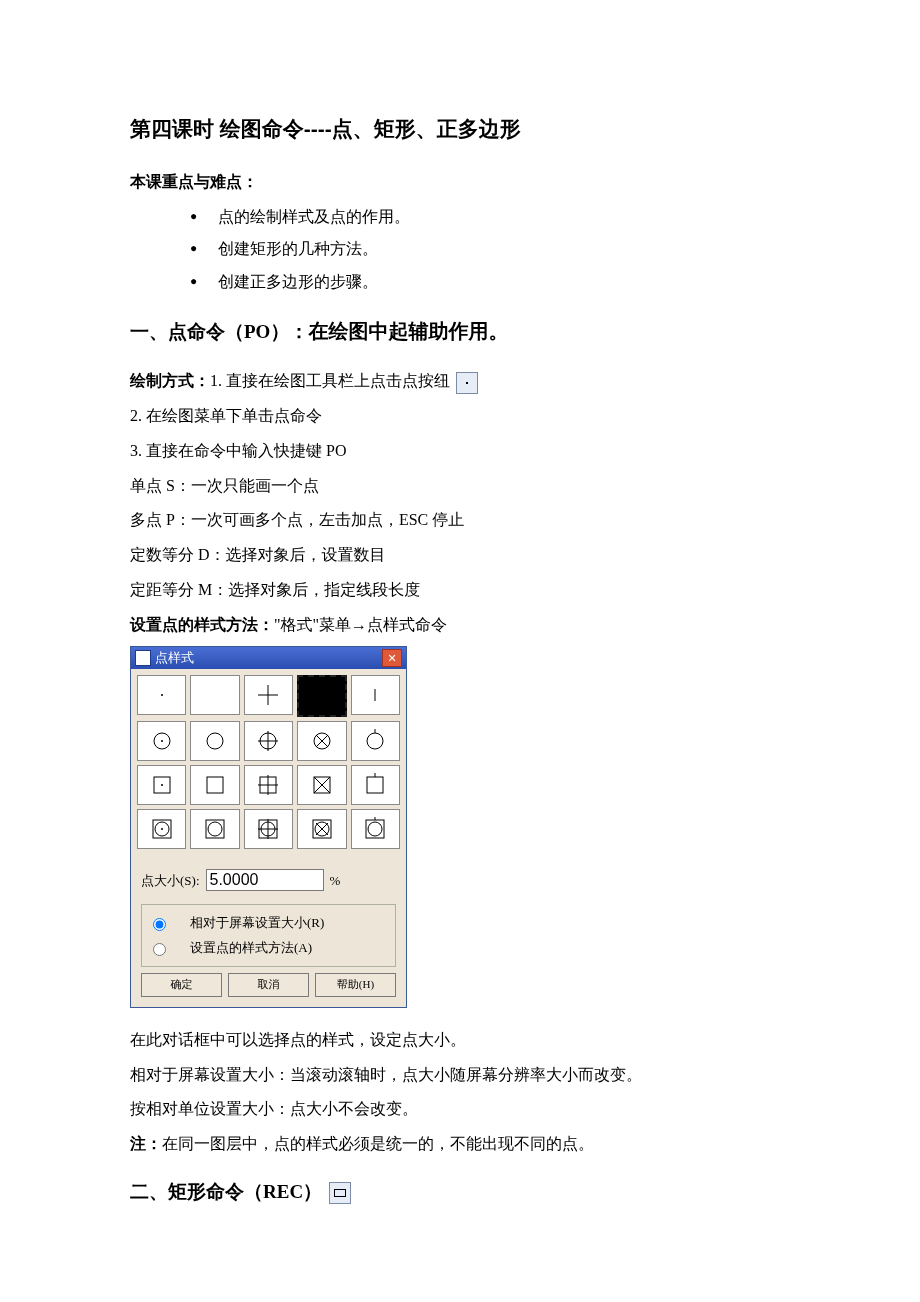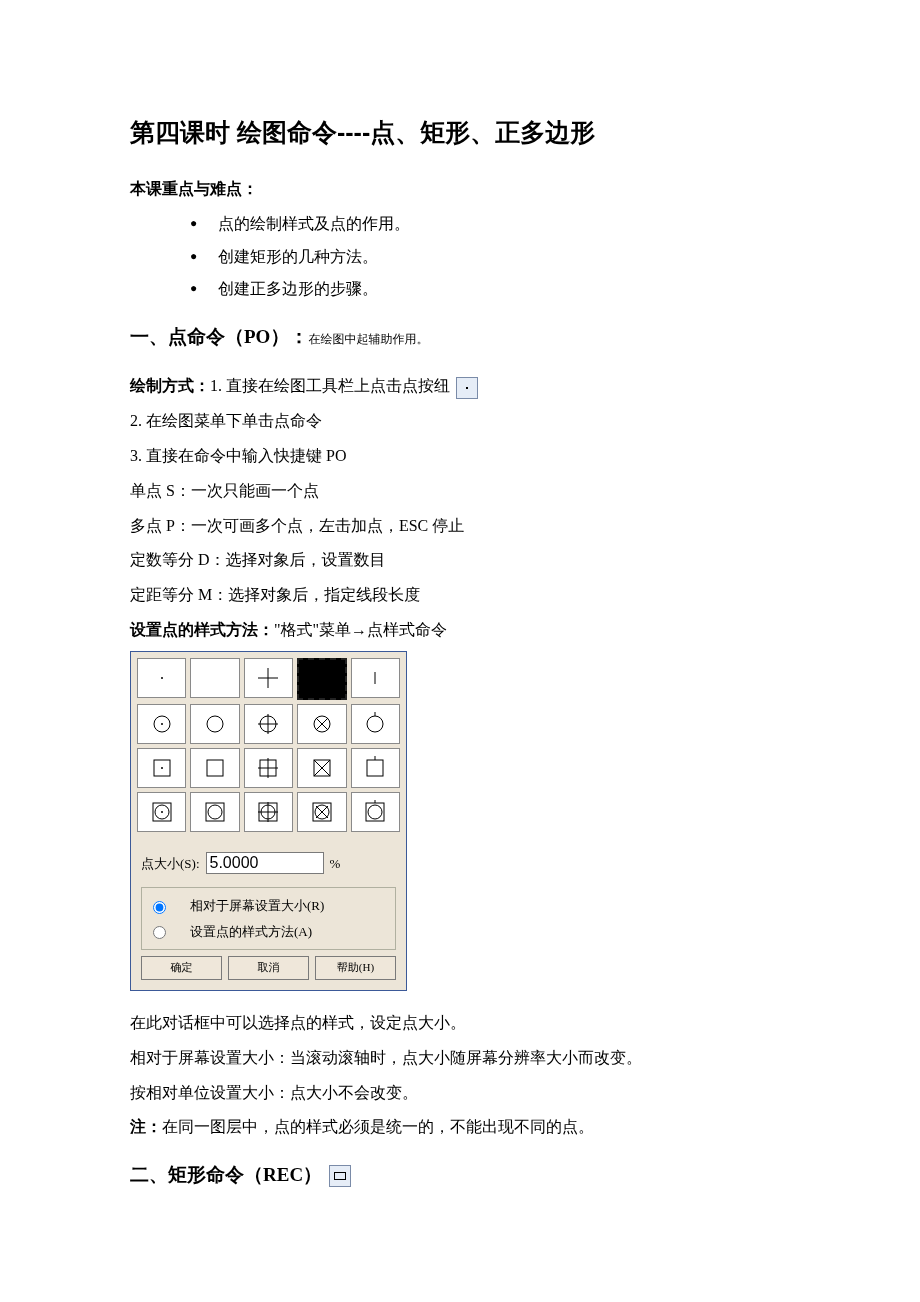--- a/index.html
+++ b/index.html
@@ -13,21 +13,21 @@
   }
   .page {
     width: 920px;
     min-height: 1302px;
     padding: 110px 130px 0 130px;
     box-sizing: border-box;
   }
   .title {
     font-family: "SimHei", "黑体", sans-serif;
     font-weight: bold;
-    font-size: 25px;
+    font-size: 21px;
     margin-bottom: 20px;
   }
   .bold { font-weight: bold; font-family: Liberation Serif, serif; }
   .bullet-list { margin: 4px 0 10px 60px; padding: 0; list-style: none; }
   .bullet-list li { position: relative; padding-left: 28px; margin: 4px 0; }
   .bullet-list li::before { content: "●"; position: absolute; left: 0; font-size: 12px; top: 3px; }
   .section-heading {
     margin-top: 16px;
     font-family: "SimHei","黑体",sans-serif;
     font-weight: bold;
@@ -111,40 +111,47 @@
   <div class="title">第四课时   绘图命令----点、矩形、正多边形</div>
 
   <div class="para bold">本课重点与难点：</div>
   <ul class="bullet-list">
     <li>点的绘制样式及点的作用。</li>
     <li>创建矩形的几种方法。</li>
     <li>创建正多边形的步骤。</li>
   </ul>
 
   <div class="section-heading">
-    <span class="bold">一、点命令（PO）：</span><span style="font-weight:normal;font-family:'SimSun','宋体',serif;font-size:12px;">在绘图中起辅助作用。</span>
+    <span class="bold">一、点命令（PO）：</span><span style="font-weight:bold;font-family:'SimSun','宋体',serif;font-size:20px;">在绘图中起辅助作用。</span>
   </div>
 
   <div class="para" style="margin-top:18px;">
     <span class="bold">绘制方式：</span><span>1. 直接在绘图工具栏上点击点按纽</span>
     <span class="inline-icon point"></span>
   </div>
   <div class="para sub-indent">2. 在绘图菜单下单击点命令</div>
   <div class="para sub-indent">3. 直接在命令中输入快捷键 PO</div>
 
   <div class="para deep-indent">单点 S：一次只能画一个点</div>
   <div class="para deep-indent">多点 P：一次可画多个点，左击加点，ESC 停止</div>
   <div class="para deep-indent">定数等分 D：选择对象后，设置数目</div>
   <div class="para deep-indent">定距等分 M：选择对象后，指定线段长度</div>
 
   <div class="para">
     <span class="bold">设置点的样式方法：</span><span>"格式"菜单→点样式命令</span>
   </div>
 
   <div class="dialog">
+    <div class="dlg-title">
+      <span class="dlg-title-left">
+        <span class="dlg-icon"></span>
+        <span>点样式</span>
+      </span>
+      <span class="dlg-close">✕</span>
+    </div>
 
     <div class="style-grid">
 
       <div class="style-cell">
           <svg>
             <circle cx="14" cy="14" r="1" fill="#000"></circle>
           </svg>
         </div>
       <div class="style-cell"></div>
       <div class="style-cell">

